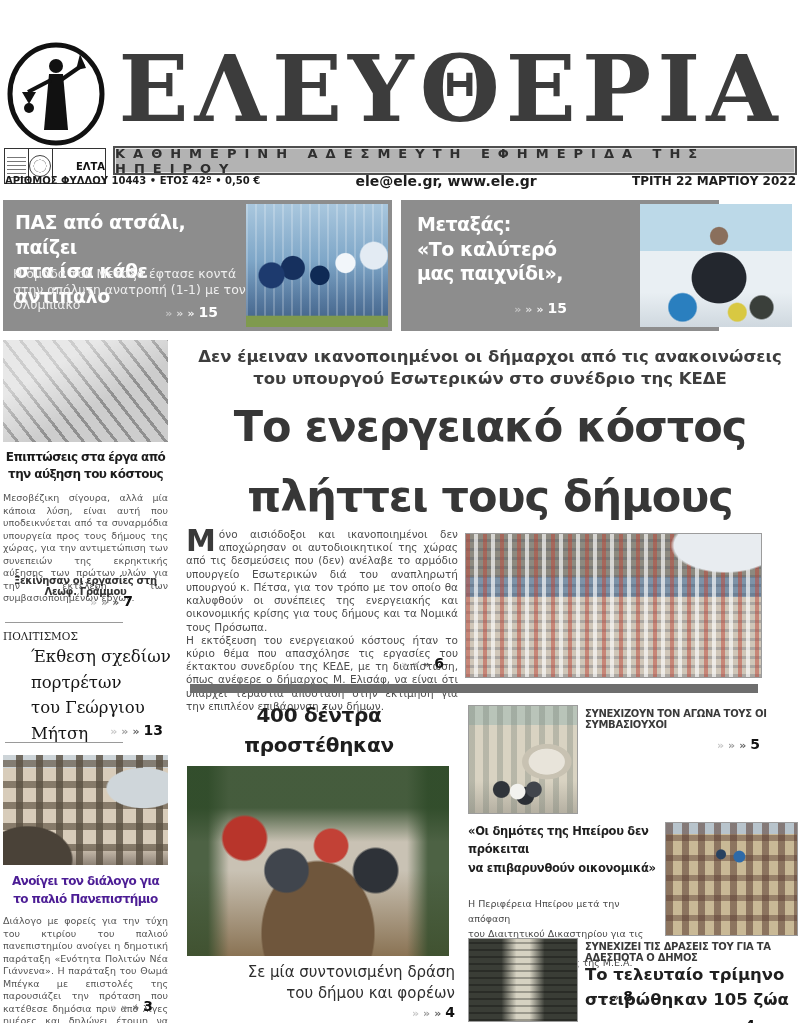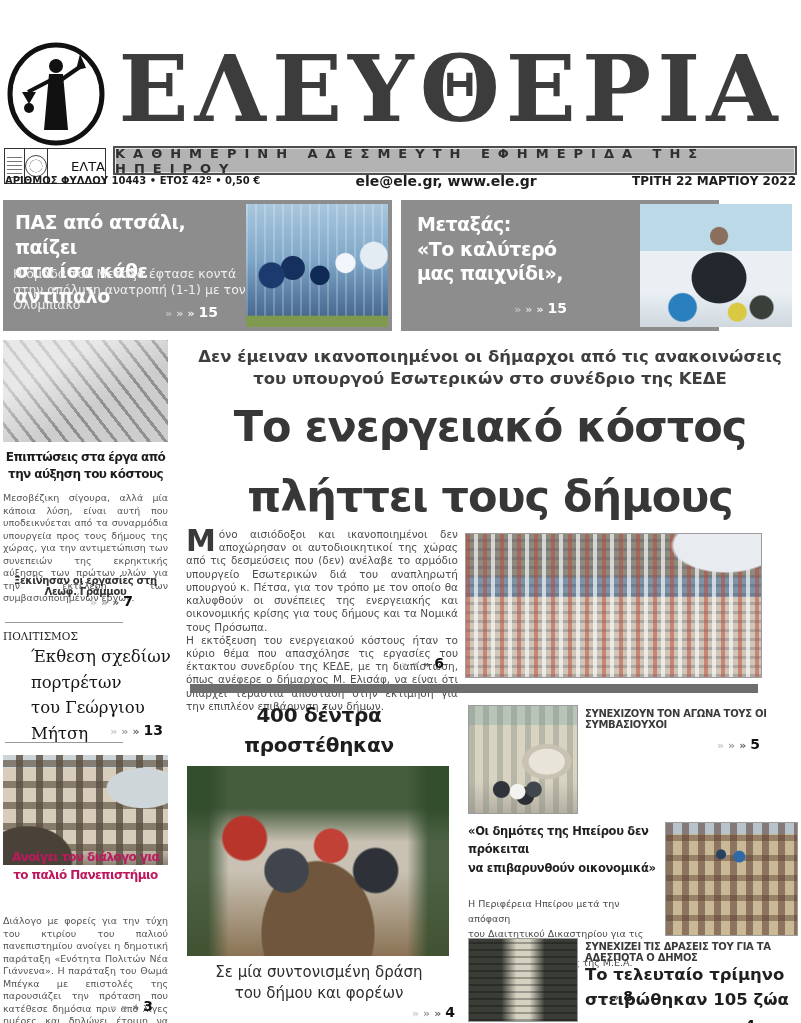--- a/index.html
+++ b/index.html
@@ -12,21 +12,21 @@
   #logo{left:6px;top:42px;width:100px;height:104px;}
   #mast-title{left:104px;top:34px;width:694px;height:110px;text-align:center;
       font-family:"DejaVu Serif",serif;font-weight:bold;font-size:92px;line-height:110px;
       letter-spacing:6px;color:#3c3c3c;}
   #stamps{left:4px;top:148px;width:100px;height:34px;border:1px solid #333;display:flex;align-items:stretch;background:#fff;}
   .stamp-cell{flex:1;border-right:1px solid #333;position:relative;display:flex;align-items:center;justify-content:center;}
   .stamp-cell:last-child{border-right:none;}
   .tinylines{width:80%;height:70%;background:repeating-linear-gradient(0deg,#777 0 1px,transparent 1px 4px);}
   .stamp-circle{width:20px;height:20px;border:1px solid #444;border-radius:50%;
       background:radial-gradient(circle,#fff 0 40%,#bbb 41% 46%,#fff 47%);}
-  .elta-label{font-size:13px;font-weight:normal;color:#111;letter-spacing:0;padding-left:23px;}
+  .elta-label{font-size:10px;font-weight:bold;color:#111;letter-spacing:0;padding-left:23px;}
   #subtitle-bar{left:113px;top:146px;width:680px;height:25px;background:#b3b3b3;
       border:2px solid #4f4f4f;box-shadow:inset 0 0 0 1px #e4e4e4;
       display:flex;align-items:center;justify-content:center;}
   #subtitle-bar span{font-size:13px;font-weight:bold;letter-spacing:8px;color:#2f2f2f;}
   #info-row{left:5px;top:173px;width:791px;height:15px;display:flex;justify-content:space-between;
       align-items:center;font-weight:bold;color:#1c1c1c;}
   #issue-info{font-size:10px;}
   #contact-info{font-size:14px;}
   #date-info{font-size:12px;}
 
@@ -84,21 +84,21 @@
   #culture-h{top:644px;font-family:"DejaVu Serif",serif;font-size:16.5px;line-height:1.55;color:#151515;margin-left:28px;}
   #lc-marker2{top:722px;width:160px;}
   #lc-div2{top:742px;}
   #lc-photo2{top:755px;height:110px;
      background:
        radial-gradient(ellipse at 85% 30%, #cfd6da 0 18%, transparent 19%),
        radial-gradient(ellipse at 15% 95%, #4a4238 0 22%, transparent 23%),
        repeating-linear-gradient(90deg, transparent 0 13px, rgba(90,80,66,.8) 13px 20px),
        repeating-linear-gradient(0deg, transparent 0 14px, rgba(100,88,72,.7) 14px 21px),
        linear-gradient(180deg,#cdd4d8 0 12%,#d8ccba 12% 82%,#8d8276 100%);}
-  #lc-h2{top:848px;font-size:12px;font-weight:bold;color:#be185d;text-align:center;line-height:1.5;letter-spacing:-0.6px;}
+  #lc-h2{top:872px;font-size:12px;font-weight:bold;color:#4c1d95;text-align:center;line-height:1.5;letter-spacing:-0.6px;}
   #lc-body2{top:915px;font-size:9.5px;line-height:1.32;color:#555;text-align:justify;}
   #lc-marker3{top:998px;width:150px;}
 
   
   #main-kicker{left:180px;top:346px;width:620px;text-align:center;
      font-size:16.5px;font-weight:bold;color:#3e3e3e;line-height:1.35;}
   #main-headline{left:180px;top:392px;width:620px;text-align:center;
      font-size:43px;font-weight:bold;color:#373737;line-height:1.62;letter-spacing:-1px;}
   #main-body{left:186px;top:528px;width:272px;font-size:10.5px;line-height:1.26;
      color:#4c4c4c;text-align:justify;}
@@ -119,21 +119,21 @@
   #trees-photo{left:187px;top:766px;width:262px;height:190px;
      background:
        radial-gradient(circle at 22% 38%, #b8352b 0 9%, transparent 10%),
        radial-gradient(circle at 55% 42%, #c24136 0 9%, transparent 10%),
        radial-gradient(circle at 38% 55%, #40454d 0 11%, transparent 12%),
        radial-gradient(circle at 72% 55%, #2e3238 0 10%, transparent 11%),
        radial-gradient(ellipse at 50% 88%, #6f563c 0 30%, transparent 31%),
        linear-gradient(180deg, rgba(46,74,40,.85) 0 22%, transparent 40%),
        linear-gradient(90deg, rgba(46,74,40,.8) 0 8%, transparent 16% 84%, rgba(46,74,40,.8) 92%),
        linear-gradient(180deg,#c9c2b4 0 55%,#8a7354 100%);}
-  #trees-caption{left:183px;top:962px;width:272px;text-align:center;
+  #trees-caption{left:183px;top:962px;width:272px;text-align:right;
      font-size:15px;color:#2e2e2e;line-height:1.4;}
   #trees-marker{left:183px;top:1004px;width:272px;}
 
   
   .rc-kicker{font-size:10px;font-weight:bold;color:#3a3a3a;letter-spacing:-0.3px;}
   .rc-h{font-weight:bold;color:#1f1f1f;}
   #rc1-photo{left:468px;top:705px;width:108px;height:107px;border:1px solid #9c9c9c;
      background:
        radial-gradient(circle at 30% 78%, #30343a 0 7%, transparent 8%),
        radial-gradient(circle at 45% 80%, #f2f2ee 0 7%, transparent 8%),

